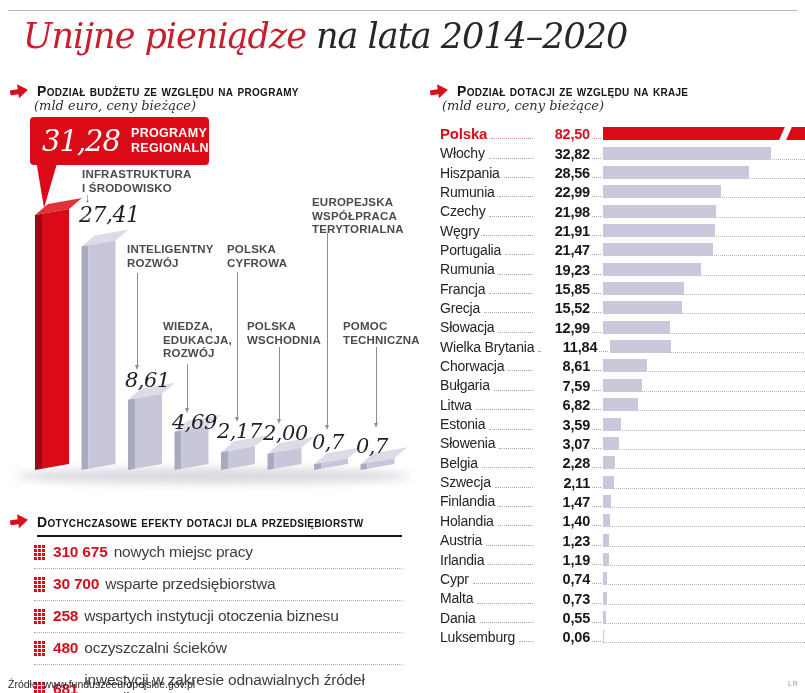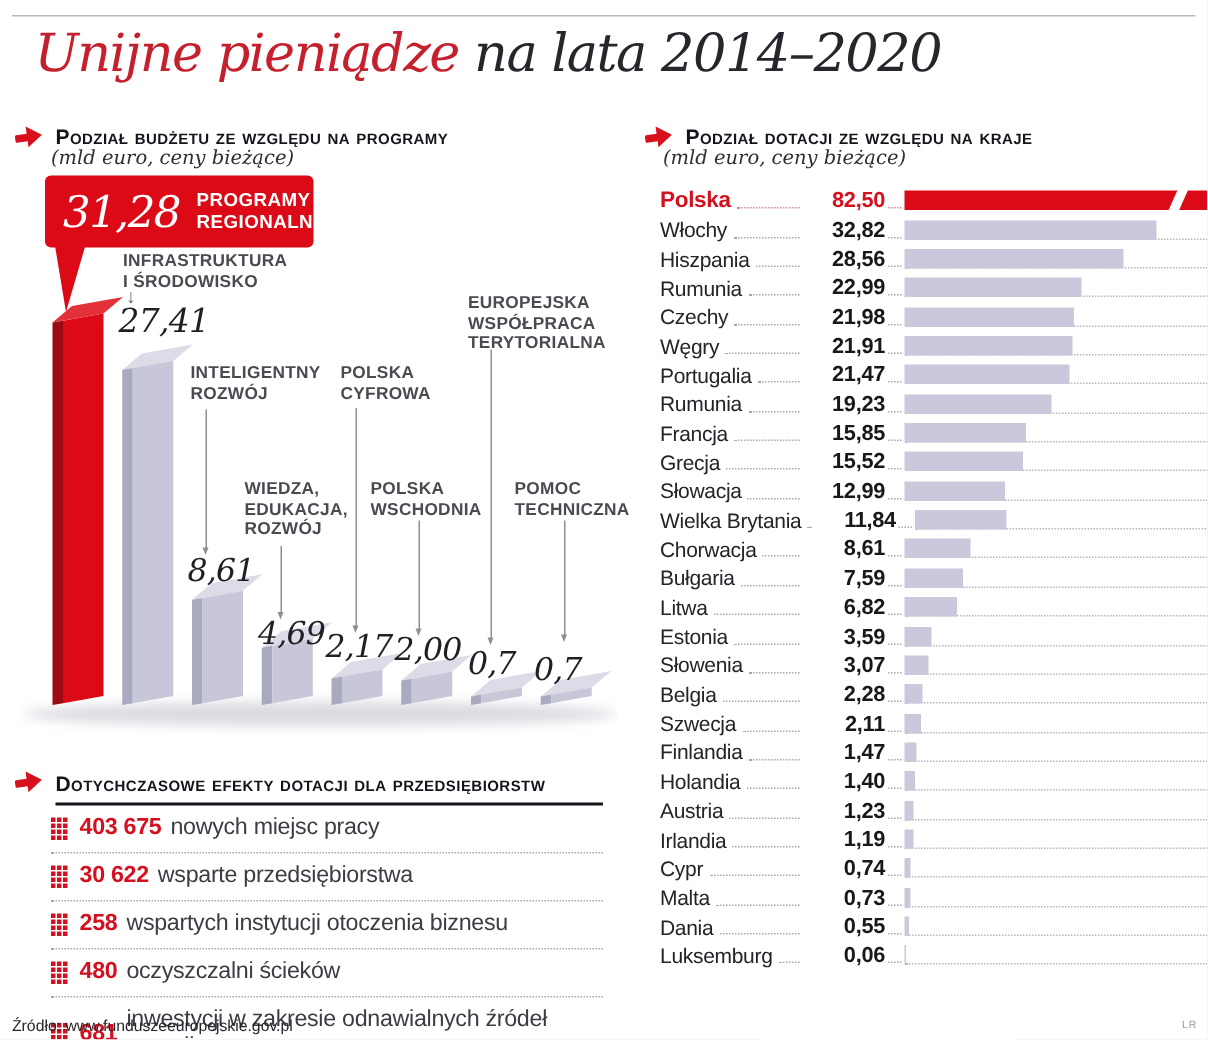--- a/index.html
+++ b/index.html
@@ -438,26 +438,26 @@
     </div>
 
   <div class="effects">
     <div class="effects-head">
       <span class="arrow-icon"></span>
       <span class="eff-title">Dotychczasowe efekty dotacji dla przedsiębiorstw</span>
     </div>
     <div class="effects-list" id="effects-list">
         <div class="eff-item">
           <span class="grid-icon"></span>
-          <span class="eff-num">403 675</span>
+          <span class="eff-num">310 675</span>
           <span class="eff-text">nowych miejsc pracy</span>
         </div>
         <div class="eff-item">
           <span class="grid-icon"></span>
-          <span class="eff-num">30 622</span>
+          <span class="eff-num">30 700</span>
           <span class="eff-text">wsparte przedsiębiorstwa</span>
         </div>
         <div class="eff-item">
           <span class="grid-icon"></span>
           <span class="eff-num">258</span>
           <span class="eff-text">wspartych instytucji otoczenia biznesu</span>
         </div>
         <div class="eff-item">
           <span class="grid-icon"></span>
           <span class="eff-num">480</span>

